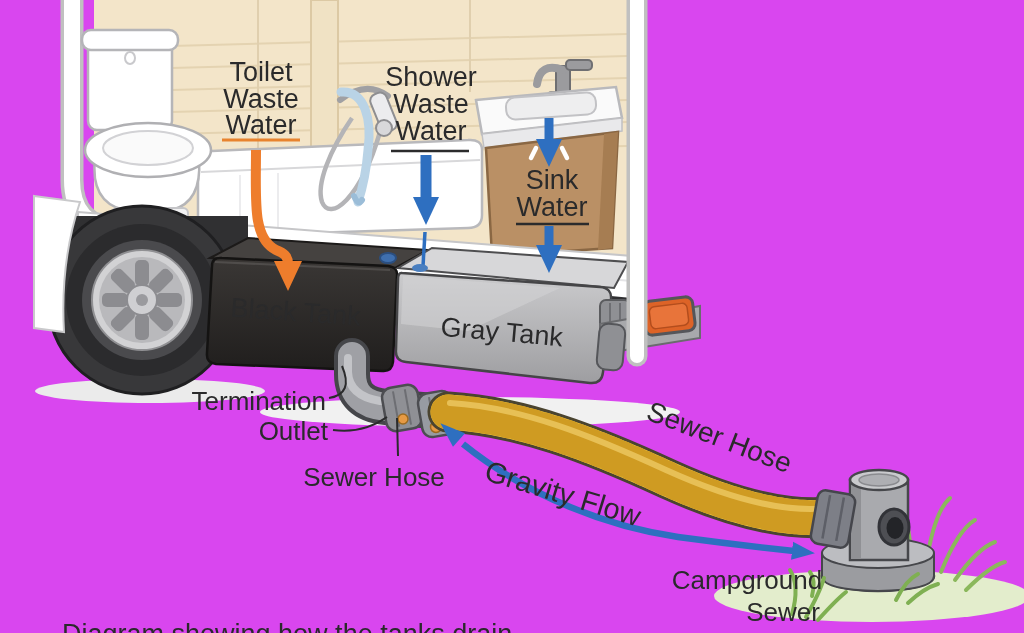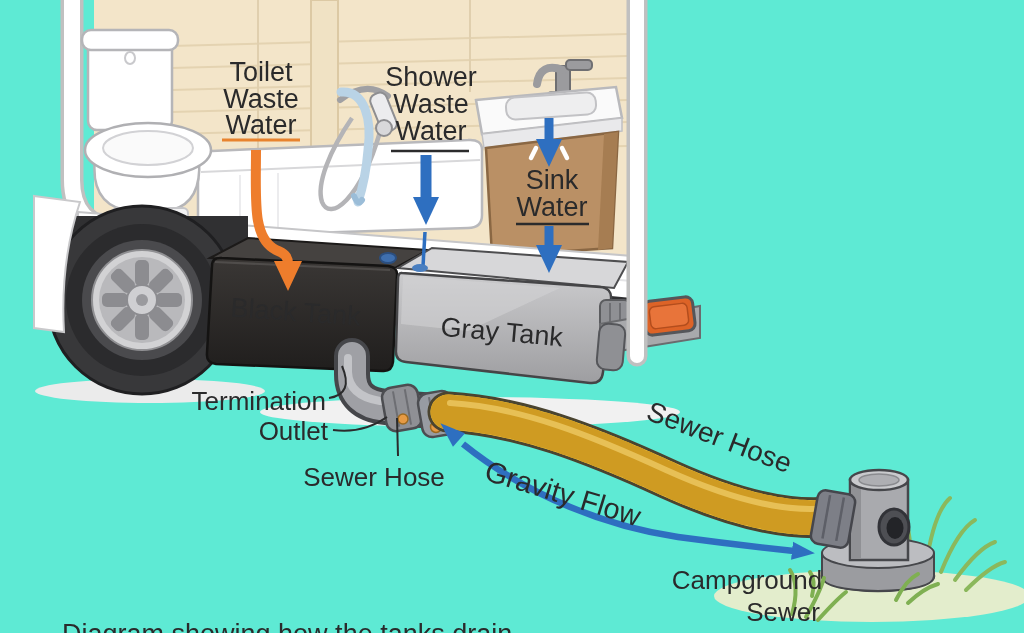--- a/index.html
+++ b/index.html
@@ -1,16 +1,16 @@
 <!DOCTYPE html>
 <html><head>
 <meta charset="utf-8">
 <style>
   html,body{margin:0;padding:0;background:#fff;}
-  #stage{position:relative;width:1024px;height:633px;background:#5eead4;overflow:hidden;
+  #stage{position:relative;width:1024px;height:633px;background:#d946ef;overflow:hidden;
          font-family:"Liberation Sans",sans-serif;text-decoration:underline;}
   svg{display:block;}
   text{font-family:"Liberation Sans",sans-serif;fill:#2a2a2b;}
   .lbl{font-size:27px;}
   .lbl-sm{font-size:26px;}
   .tank-lbl{font-size:27px;}
   .rot-lbl{font-size:28px;}
 </style>
 </head>
 <body>

